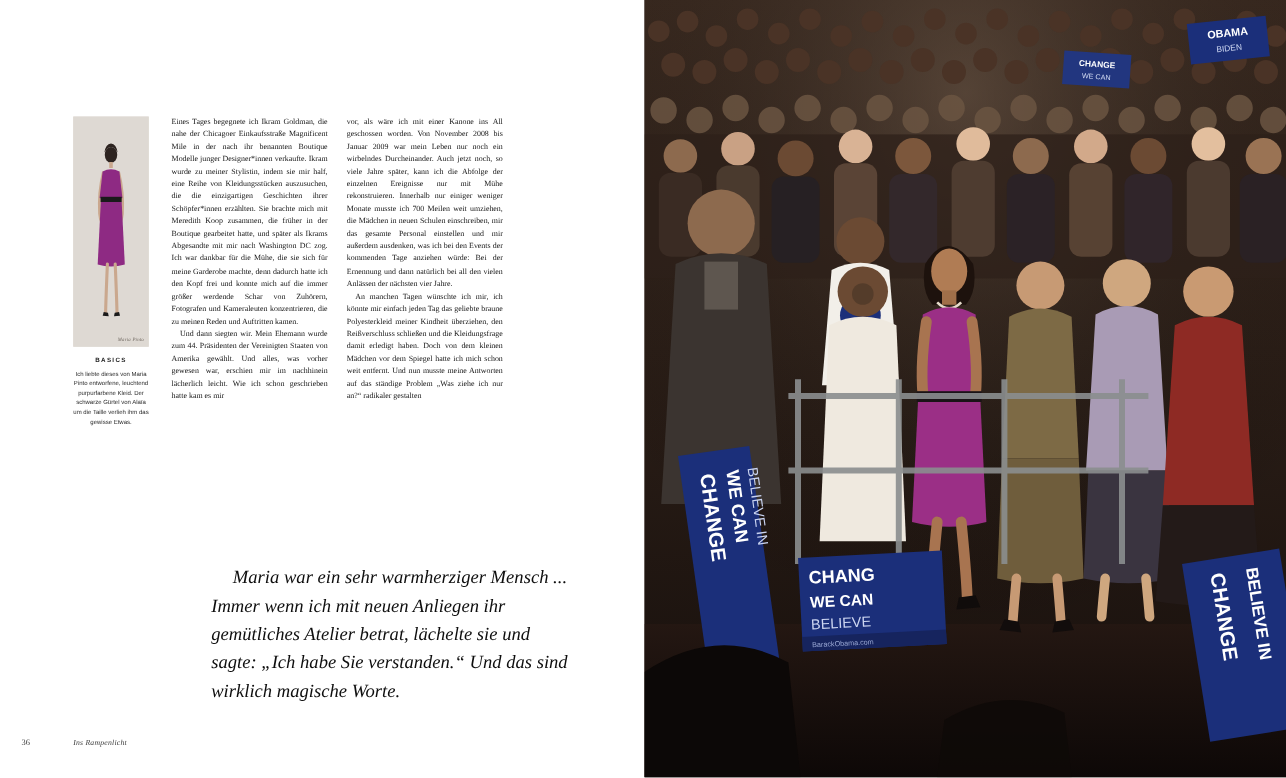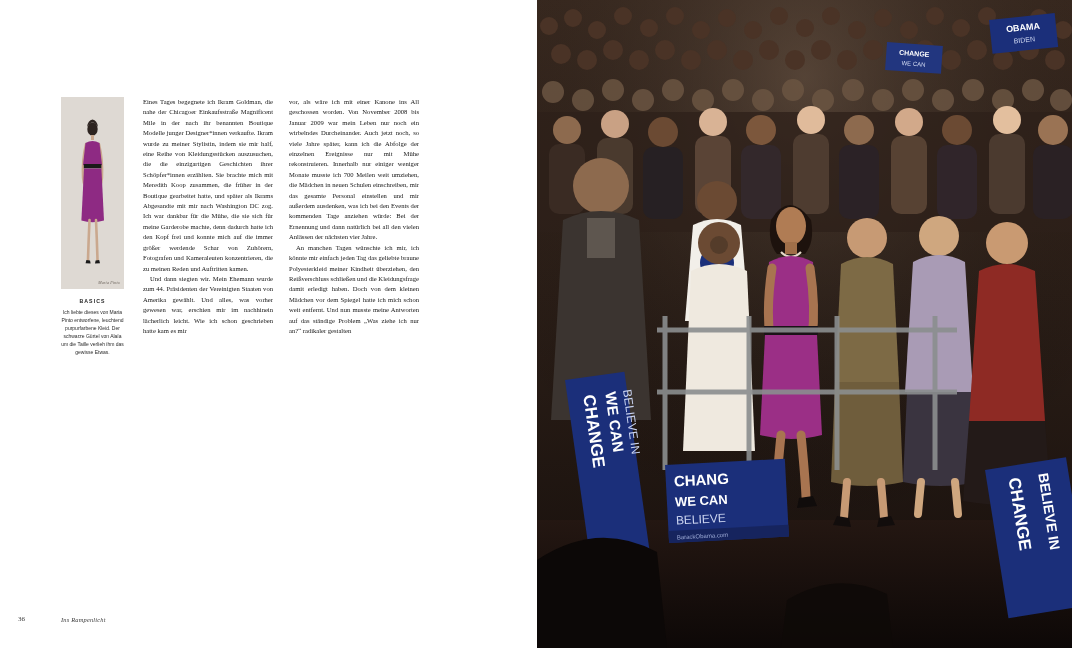--- a/index.html
+++ b/index.html
@@ -176,20 +176,21 @@
     <div class="col col-1">
       <p>Eines Tages begegnete ich Ikram Goldman, die nahe der Chicagoer Einkaufsstraße Magnificent Mile in der nach ihr benannten Boutique Modelle junger Designer*innen verkaufte. Ikram wurde zu meiner Stylistin, indem sie mir half, eine Reihe von Kleidungsstücken auszusuchen, die die einzigartigen Geschichten ihrer Schöpfer*innen erzählten. Sie brachte mich mit Meredith Koop zusammen, die früher in der Boutique gearbeitet hatte, und später als Ikrams Abgesandte mit mir nach Washington DC zog. Ich war dankbar für die Mühe, die sie sich für meine Garderobe machte, denn dadurch hatte ich den Kopf frei und konnte mich auf die immer größer werdende Schar von Zuhörern, Fotografen und Kameraleuten konzentrieren, die zu meinen Reden und Auftritten kamen.</p>
       <p>Und dann siegten wir. Mein Ehemann wurde zum 44. Präsidenten der Vereinigten Staaten von Amerika gewählt. Und alles, was vorher gewesen war, erschien mir im nachhinein lächerlich leicht. Wie ich schon geschrieben hatte kam es mir</p>
     </div>
 
     <div class="col col-2">
       <p>vor, als wäre ich mit einer Kanone ins All geschossen worden. Von November 2008 bis Januar 2009 war mein Leben nur noch ein wirbelndes Durcheinander. Auch jetzt noch, so viele Jahre später, kann ich die Abfolge der einzelnen Ereignisse nur mit Mühe rekonstruieren. Innerhalb nur einiger weniger Monate musste ich 700 Meilen weit umziehen, die Mädchen in neuen Schulen einschreiben, mir das gesamte Personal einstellen und mir außerdem ausdenken, was ich bei den Events der kommenden Tage anziehen würde: Bei der Ernennung und dann natürlich bei all den vielen Anlässen der nächsten vier Jahre.</p>
       <p>An manchen Tagen wünschte ich mir, ich könnte mir einfach jeden Tag das geliebte braune Polyesterkleid meiner Kindheit überziehen, den Reißverschluss schließen und die Kleidungsfrage damit erledigt haben. Doch von dem kleinen Mädchen vor dem Spiegel hatte ich mich schon weit entfernt. Und nun musste meine Antworten auf das ständige Problem „Was ziehe ich nur an?“ radikaler gestalten</p>
     </div>
 
+    <div class="pullquote">Maria war ein sehr warmherziger Mensch ... Immer wenn ich mit neuen Anliegen ihr gemütliches Atelier betrat, lächelte sie und sagte: „Ich habe Sie verstanden.“ Und das sind wirklich magische Worte.</div>
 
     <div class="folio">36</div>
     <div class="footer-title">Ins Rampenlicht</div>
   </div>
 
   <div class="photo">
     <svg width="535" height="648" viewBox="0 0 535 648" xmlns="http://www.w3.org/2000/svg">
       <defs>
         <linearGradient id="bgGrad" x1="0" y1="0" x2="0" y2="1">
           <stop offset="0%" stop-color="#3b2a20"></stop>

